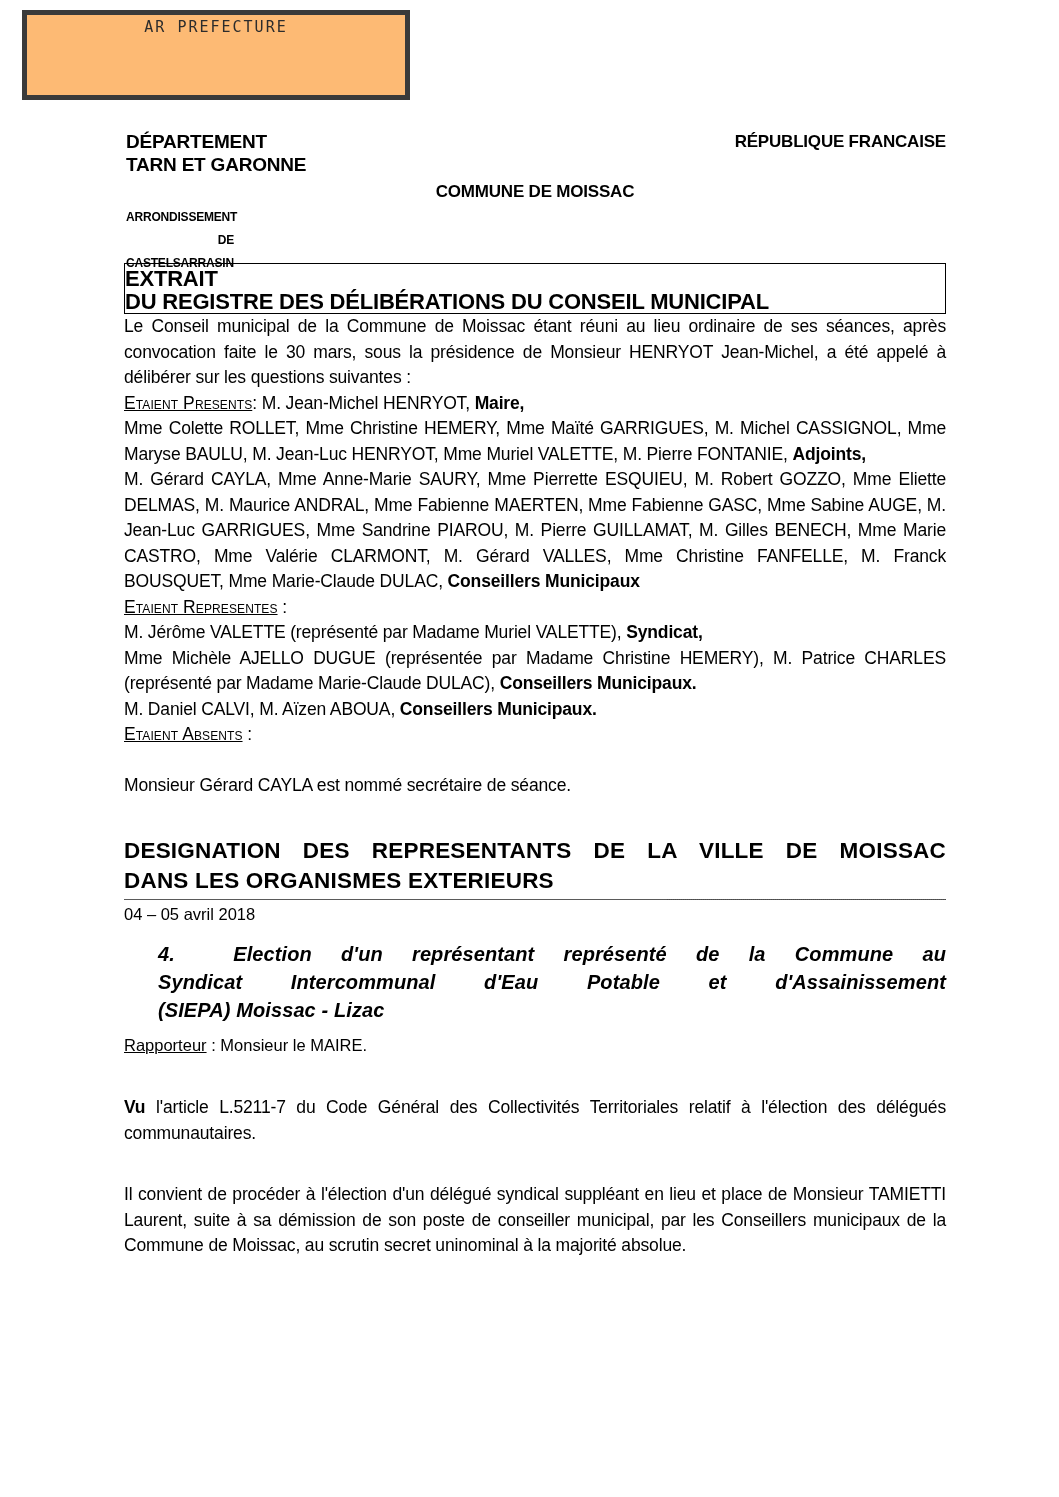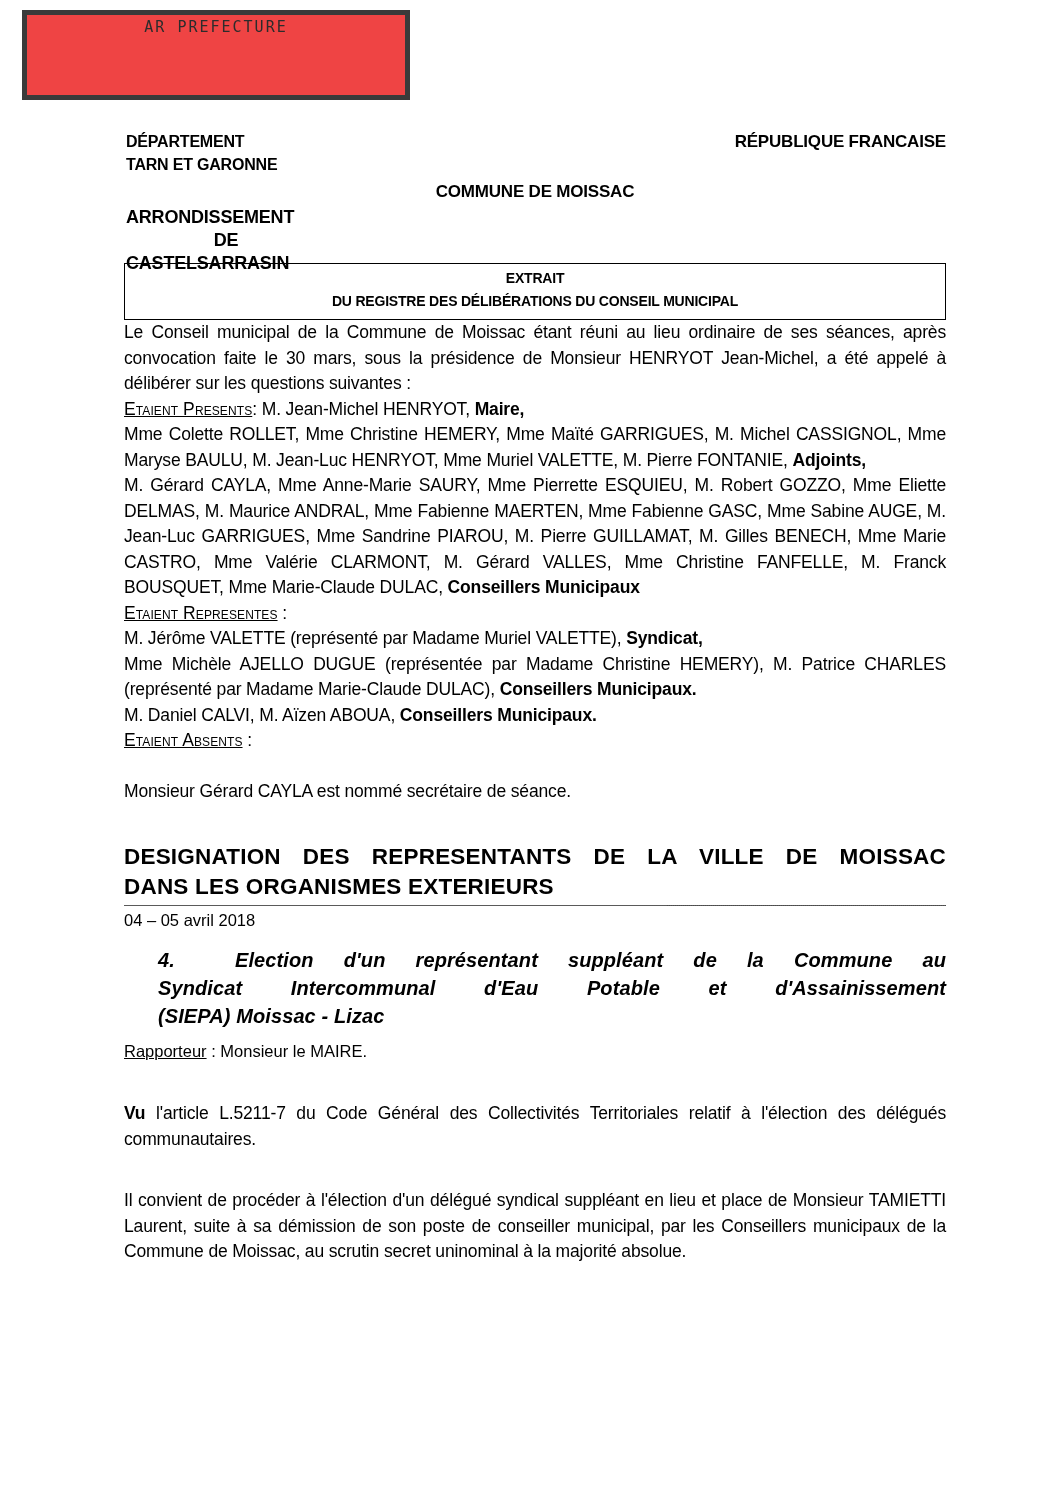--- a/index.html
+++ b/index.html
@@ -17,21 +17,21 @@
   }
 
   
   .stamp {
     position: absolute;
     left: 22px;
     top: 10px;
     width: 388px;
     height: 90px;
     border: 5px solid #3a3a3a;
-    background: #ef4444;
+    background: #fdba74;
     box-sizing: border-box;
   }
   .stamp-title {
     font-family: "DejaVu Sans Mono", monospace;
     font-size: 15px;
     letter-spacing: 2px;
     text-align: center;
     color: #2c2c2c;
     padding-top: 4px;
     line-height: 17px;
@@ -61,21 +61,21 @@
   .hdr {
     position: relative;
     height: 133px;
   }
   .hdr-left {
     position: absolute;
     left: 2px;
     top: 0;
     width: 260px;
     font-weight: bold;
-    font-size: 16px;
+    font-size: 19px;
     line-height: 23px;
     letter-spacing: -0.2px;
   }
   .hdr-right {
     position: absolute;
     right: 0px;
     top: 0;
     font-weight: bold;
     font-size: 17px;
     line-height: 23px;
@@ -90,34 +90,34 @@
     font-weight: bold;
     font-size: 17px;
     letter-spacing: -0.2px;
   }
   .arrond {
     position: absolute;
     left: 2px;
     top: 76px;
     width: 230px;
     font-weight: bold;
-    font-size: 18px;
+    font-size: 12px;
     line-height: 23px;
     letter-spacing: -0.2px;
   }
   .arrond .mid { text-align: center; width: 200px; }
 
   
   .extrait-box {
     border: 1.5px solid #000;
-    text-align: center;
-    font-weight: bold;
-    font-size: 14px;
-    line-height: 23px;
-    padding: 3px 0 6px 0;
+    text-align: left;
+    font-weight: bold;
+    font-size: 22px;
+    line-height: 23px;
+    padding: 3px 0 0 0;
     letter-spacing: -0.2px;
     box-sizing: border-box;
   }
 
   
   p.body {
     margin: 0;
     font-size: 17.5px;
     line-height: 25.5px;
     text-align: justify;
@@ -238,21 +238,21 @@
 
   <div class="section-title">
     <div>DESIGNATION DES REPRESENTANTS DE LA VILLE DE MOISSAC</div>
     <div class="l2">DANS LES ORGANISMES EXTERIEURS</div>
   </div>
   <div class="rule"></div>
   <div class="rule-faded"></div>
   <div class="date-line">04 – 05 avril 2018</div>
 
   <div class="item">
-    <div class="just"><span>4.</span>&nbsp;&nbsp;<span>Election d'un représentant suppléant de la Commune au</span></div>
+    <div class="just"><span>4.</span>&nbsp;&nbsp;<span>Election d'un représentant représenté de la Commune au</span></div>
     <div class="just">Syndicat Intercommunal d'Eau Potable et d'Assainissement</div>
     <div>(SIEPA) Moissac - Lizac</div>
   </div>
 
   <div class="rapporteur"><span class="u">Rapporteur</span><span> : Monsieur le MAIRE.</span></div>
 
   <div class="gap-lg"></div>
 
   <p class="body"><span class="b">Vu</span><span> l'article L.5211-7 du Code Général des Collectivités Territoriales relatif à l'élection des délégués communautaires.</span></p>
   <div class="gap-sm"></div>

